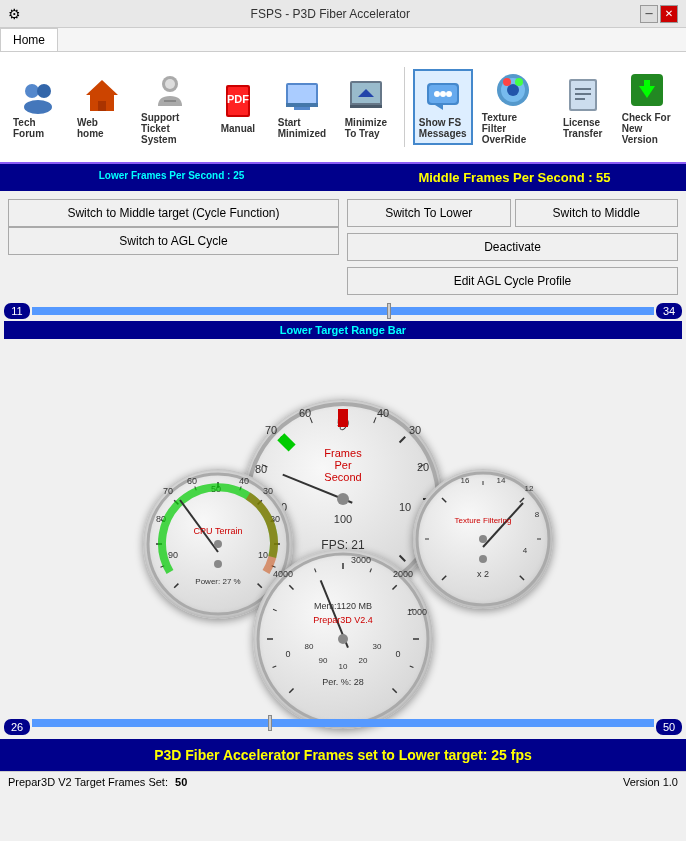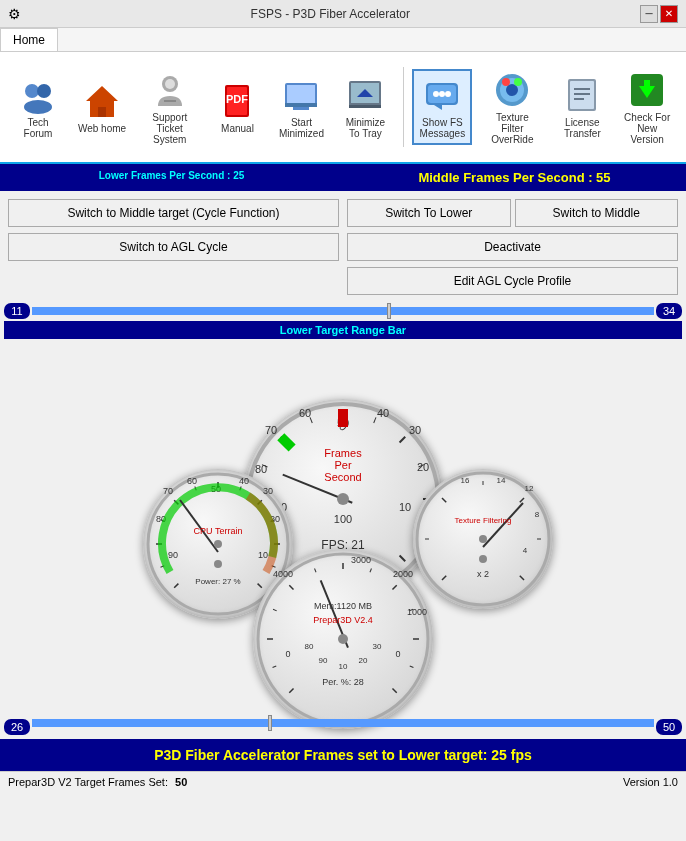--- a/index.html
+++ b/index.html
@@ -15,39 +15,39 @@
       border-bottom: 1px solid #ccc;
       padding: 0 8px;
     }
     .title-bar-left { display: flex; align-items: center; gap: 6px; }
     .title-text { font-size: 12px; color: #333; flex: 1; text-align: center; }
     .title-controls { display: flex; gap: 2px; }
     .title-btn { width: 18px; height: 18px; border: 1px solid #999; background: #ddd; cursor: pointer; font-size: 10px; display: flex; align-items: center; justify-content: center; }
     .title-btn.close { background: #cc0000; color: white; }
 
     
-    .ribbon { background: #f5f5f5; border-bottom: 2px solid #0ea5e9; }
+    .ribbon { background: #f5f5f5; border-bottom: 2px solid #8b5cf6; }
     .ribbon-tabs { display: flex; border-bottom: 1px solid #ccc; }
     .ribbon-tab { padding: 4px 12px; font-size: 12px; border: 1px solid #ccc; border-bottom: none; background: #e0e8f0; cursor: pointer; margin-right: 2px; }
     .ribbon-tab.active { background: white; }
     .ribbon-content { display: flex; align-items: center; padding: 4px 8px; gap: 4px; background: white; min-height: 110px; }
     .ribbon-item { display: flex; flex-direction: column; align-items: center; justify-content: center; min-width: 60px; cursor: pointer; padding: 4px; border: 1px solid transparent; }
     .ribbon-item.active { border: 2px solid #4488cc; background: #ddeeff; }
     .ribbon-icon { width: 40px; height: 40px; display: flex; align-items: center; justify-content: center; }
-    .ribbon-label { font-size: 10px; text-align: center; margin-top: 2px; color: #333; }
+    .ribbon-label { font-size: 10px; margin-top: 2px; color: #333; font-weight: bold; }
     .ribbon-separator { width: 1px; height: 80px; background: #ccc; margin: 0 4px; }
 
     
     .fps-bars { display: flex; gap: 0; }
     .fps-bar-left { flex: 1; background: #00008b; color: #00ffff; text-align: center; padding: 6px; font-size: 10px; font-weight: bold; }
     .fps-bar-right { flex: 1; background: #00008b; color: #ffff00; text-align: center; padding: 6px; font-size: 13px; font-weight: bold; }
 
     
     .controls-area { display: flex; gap: 0; padding: 8px; }
-    .controls-left { flex: 1; display: flex; flex-direction: column; gap: 6px; padding-right: 8px; }
+    .controls-left { flex: 1; display: flex; flex-direction: column; padding-right: 8px; }
     .controls-right { flex: 1; display: flex; flex-direction: column; gap: 6px; }
     .btn { padding: 6px 12px; border: 1px solid #aaa; background: #f0f0f0; cursor: pointer; font-size: 12px; width: 100%; text-align: center; }
 
     
     .gauge-area { background: #f0f0f0; display: flex; justify-content: center; align-items: center; padding: 10px; min-height: 360px; }
     .gauge-cluster { position: relative; width: 420px; height: 360px; }
 
     
     .gauge { position: absolute; border-radius: 50%; background: radial-gradient(circle, #f5f5f5, #d0d0d0); box-shadow: inset 0 0 10px rgba(0,0,0,0.3), 0 2px 8px rgba(0,0,0,0.4); }
     .gauge-main { width: 200px; height: 200px; top: 50px; left: 110px; }

